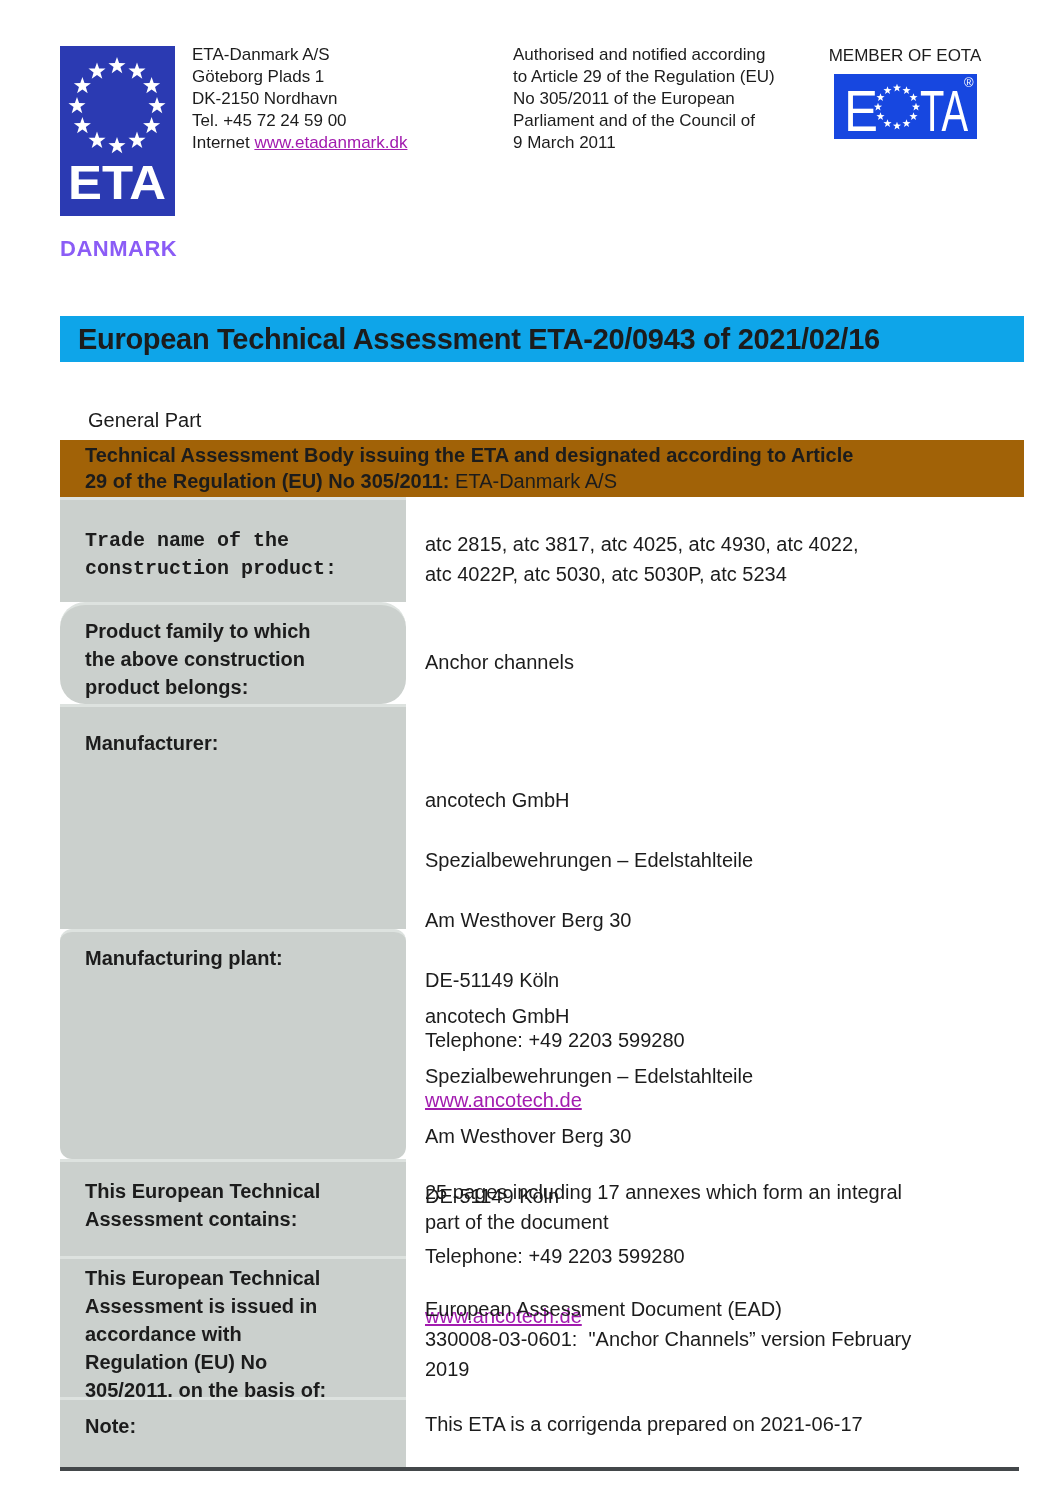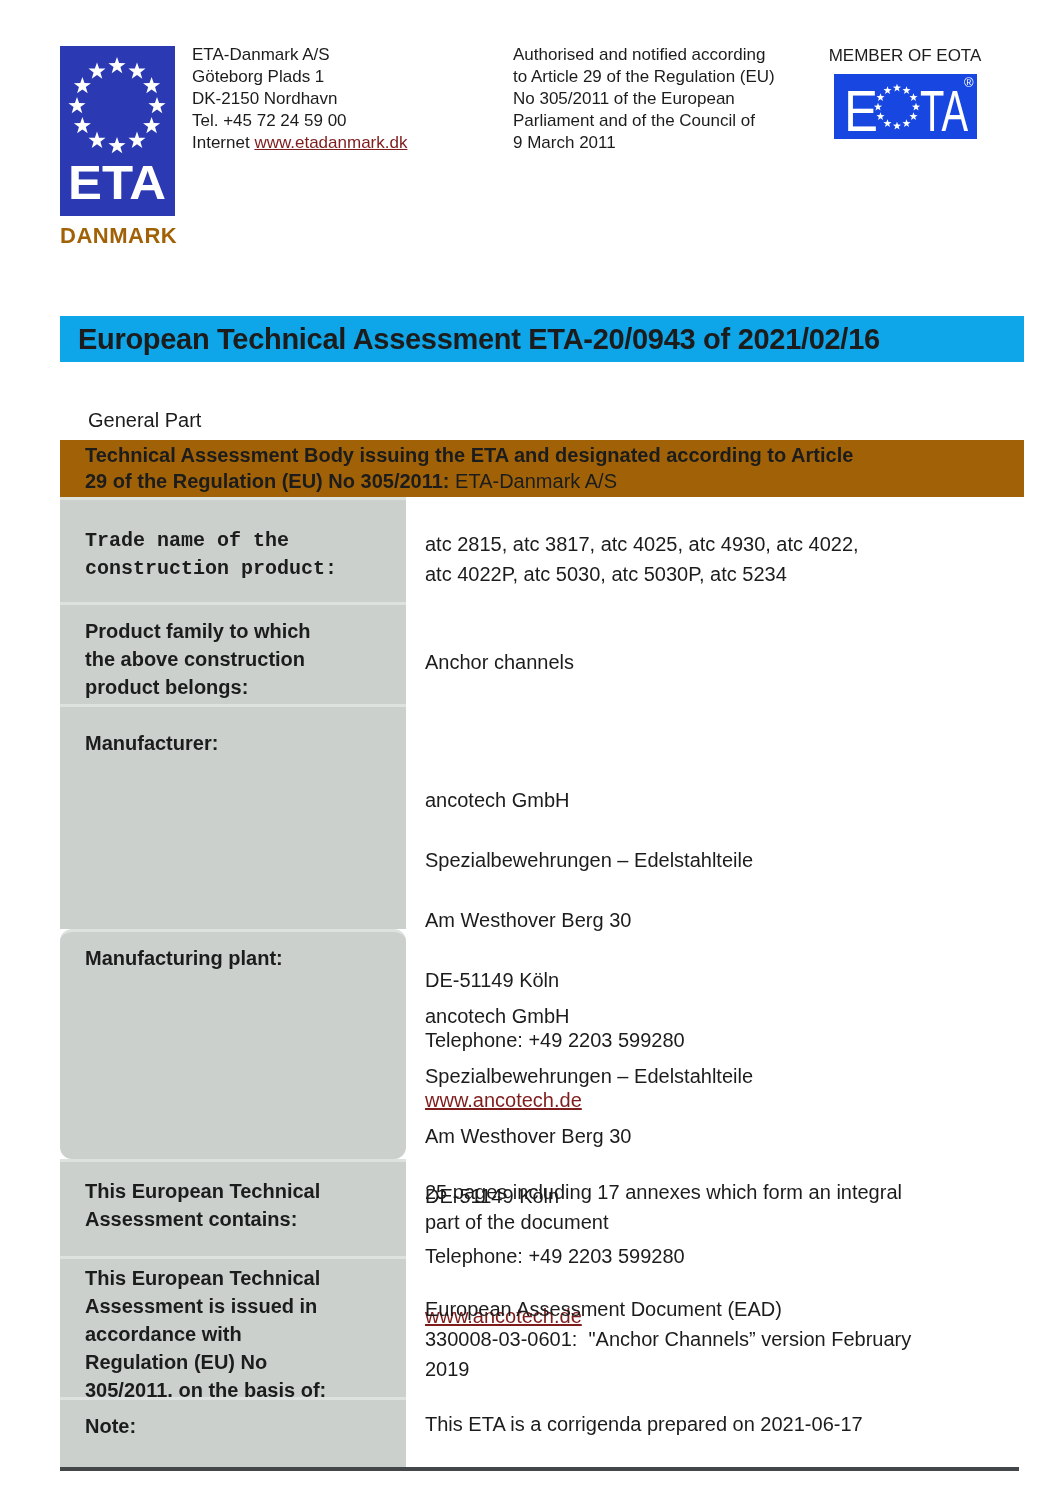--- a/index.html
+++ b/index.html
@@ -10,28 +10,28 @@
     font-family: "Liberation Sans", sans-serif;
     color: #1c1c1c;
     overflow: hidden;
   }
   .page { position: relative; width: 1058px; height: 1497px; background: #fff; }
 
   
   .header { position: relative; height: 316px; }
   .logo-block { position: absolute; left: 60px; top: 46px; width: 116px; }
   .logo-danmark {
-    width: 116px; text-align: left; margin-top: 3px;
-    color: #a16207; font-weight: bold; font-size: 22px; letter-spacing: 0.5px;
+    width: 116px; text-align: left; margin-top: 16px;
+    color: #8b5cf6; font-weight: bold; font-size: 22px; letter-spacing: 0.5px;
   }
   .addr-block { position: absolute; left: 192px; top: 44px; font-size: 17px; line-height: 22px; }
   .auth-block { position: absolute; left: 485px; top: 44px; font-size: 17px; line-height: 22px; white-space: pre-line; margin-left: 28px; }
   .eota-block { position: absolute; left: 820px; top: 46px; width: 170px; text-align: center; }
   .eota-member { font-size: 17px; margin-bottom: 8px; white-space: nowrap; }
-  a.doc-link { color: #7f1d1d; }
+  a.doc-link { color: #a21caf; }
 
   
   .content { margin-left: 60px; width: 964px; }
 
   .title-bar {
     height: 46px; line-height: 46px; background: #0ea5e9;
     font-size: 29px; font-weight: bold; padding-left: 18px;
     letter-spacing: -0.3px; white-space: nowrap;
   }
   .general-part { margin: 47px 0 9px 28px; font-size: 20px; line-height: 22px; }
@@ -47,21 +47,21 @@
     grid-template-columns: 346px 618px;
     grid-template-rows: 105px 102px 225px 230px 97px 141px 70px;
   }
   .lbl {
     background: #cbd0cd; padding-left: 25px;
     font-weight: bold; font-size: 20px; line-height: 28px;
     white-space: pre-line; border-top: 3px solid #dde2df;
   }
   .val { padding-left: 19px; font-size: 20px; line-height: 30px; white-space: pre-line; }
   .r1 .lbl, .r1.lbl { padding-top: 27px; font-family: Liberation Mono, monospace; } .r1.val { padding-top: 32px; }
-  .r2.lbl { padding-top: 12px; } .r2.val { padding-top: 45px; }
+  .r2.lbl { padding-top: 12px; border-radius: 25px; } .r2.val { padding-top: 45px; }
   .r3.lbl { padding-top: 22px; } .r3.val { padding-top: 51px; }
   .r4.lbl { padding-top: 12px; border-radius: 12px; } .r4.val { padding-top: 42px; }
   .r5.lbl { padding-top: 15px; } .r5.val { padding-top: 18px; }
   .r6.lbl { padding-top: 5px;  } .r6.val { padding-top: 38px; }
   .r7.lbl { padding-top: 12px; } .r7.val { padding-top: 12px; }
 
   .bottom-rule { width: 959px; height: 4px; background: #43474a; }
 </style>
 </head>
 <body>

